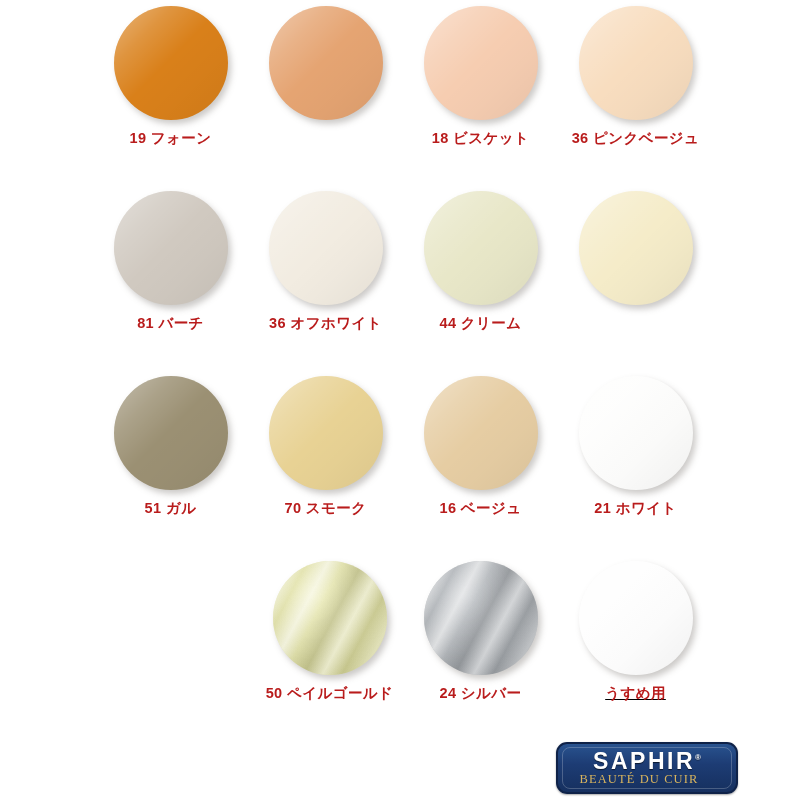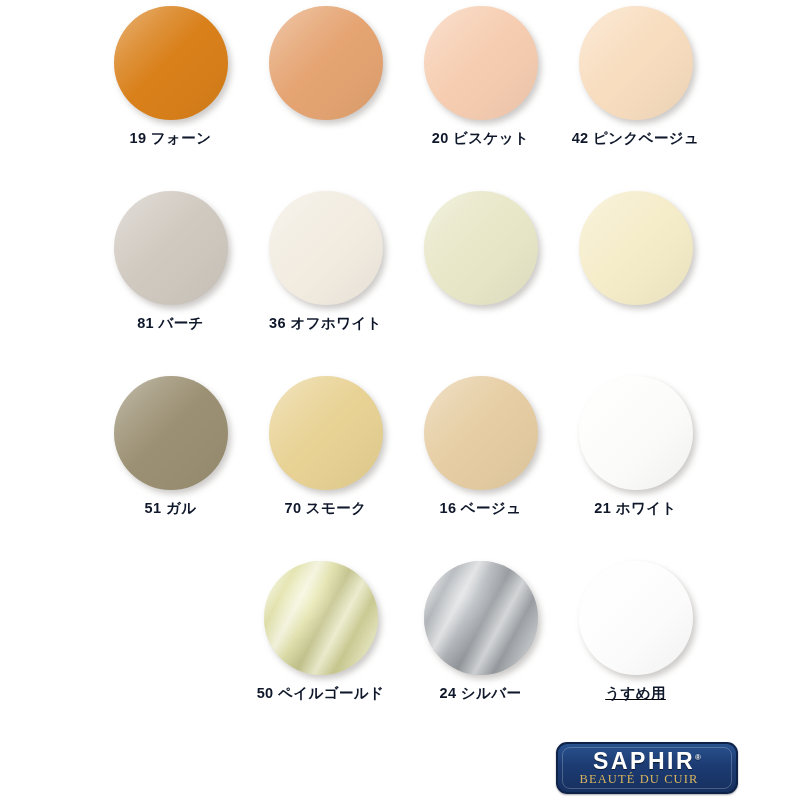--- a/index.html
+++ b/index.html
@@ -72,21 +72,21 @@
   .disc.plain-white::after {
     background: linear-gradient(135deg,
       rgba(255,255,255,0.65) 0%,
       rgba(255,255,255,0.25) 30%,
       rgba(0,0,0,0.012) 62%,
       rgba(0,0,0,0.05) 100%);
   }
   .label {
     margin-top: 8px;
     font-size: 14.5px;
-    color: #0f172a;
+    color: #b91c1c;
     line-height: 1.5;
     letter-spacing: 0.4px;
     font-weight: 700;
     font-family: "Liberation Sans", "DejaVu Sans", sans-serif;
   }
   .label .l2 { display: block; }
 
   
   #logo {
     position: absolute;
@@ -148,44 +148,45 @@
     </div>
     <div class="swatch-cell" style="left: 248px; top: 6px;">
       <div class="disc-wrap">
         <div class="disc" style="background: rgb(229, 164, 114);"></div>
       </div>
     </div>
     <div class="swatch-cell" style="left: 403px; top: 6px;">
       <div class="disc-wrap">
         <div class="disc" style="background: rgb(246, 205, 177);"></div>
       </div>
-      <div class="label"><span>20 ビスケット</span></div>
+      <div class="label"><span>18 ビスケット</span></div>
     </div>
     <div class="swatch-cell" style="left: 558px; top: 6px;">
       <div class="disc-wrap">
         <div class="disc" style="background: rgb(248, 221, 191);"></div>
       </div>
-      <div class="label"><span>42 ピンクベージュ</span></div>
+      <div class="label"><span>36 ピンクベージュ</span></div>
     </div>
     <div class="swatch-cell" style="left: 93px; top: 191px;">
       <div class="disc-wrap">
         <div class="disc" style="background: rgb(208, 201, 192);"></div>
       </div>
       <div class="label"><span>81 バーチ</span></div>
     </div>
     <div class="swatch-cell" style="left: 248px; top: 191px;">
       <div class="disc-wrap">
         <div class="disc" style="background: rgb(242, 236, 225);"></div>
       </div>
       <div class="label"><span>36 オフホワイト</span></div>
     </div>
     <div class="swatch-cell" style="left: 403px; top: 191px;">
       <div class="disc-wrap">
         <div class="disc" style="background: rgb(232, 231, 200);"></div>
       </div>
+      <div class="label"><span>44 クリーム</span></div>
     </div>
     <div class="swatch-cell" style="left: 558px; top: 191px;">
       <div class="disc-wrap">
         <div class="disc" style="background: rgb(245, 236, 201);"></div>
       </div>
     </div>
     <div class="swatch-cell" style="left: 93px; top: 376px;">
       <div class="disc-wrap">
         <div class="disc" style="background: rgb(155, 144, 115);"></div>
       </div>
@@ -202,21 +203,21 @@
         <div class="disc" style="background: rgb(230, 205, 163);"></div>
       </div>
       <div class="label"><span>16 ベージュ</span></div>
     </div>
     <div class="swatch-cell" style="left: 558px; top: 376px;">
       <div class="disc-wrap">
         <div class="disc plain-white" style="background: rgb(253, 253, 252);"></div>
       </div>
       <div class="label"><span>21 ホワイト</span></div>
     </div>
-    <div class="swatch-cell" style="left: 243px; top: 561px;">
+    <div class="swatch-cell" style="left: 252px; top: 561px;">
       <div class="disc-wrap">
         <div class="disc metal" style="background: rgb(228, 228, 159);"></div>
       </div>
       <div class="label"><span>50 ペイルゴールド</span></div>
     </div>
     <div class="swatch-cell" style="left: 403px; top: 561px;">
       <div class="disc-wrap">
         <div class="disc metal" style="background: rgb(168, 173, 178);"></div>
       </div>
       <div class="label"><span>24 シルバー</span></div>

